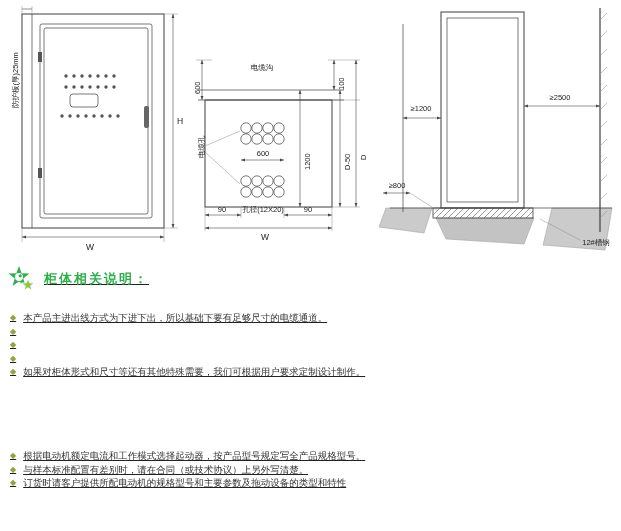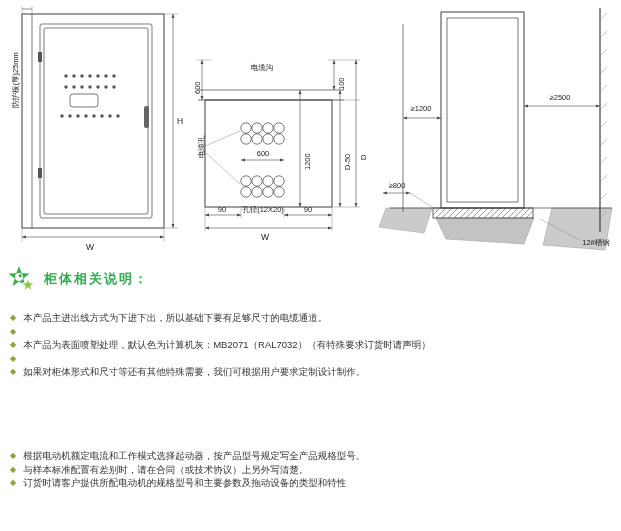--- a/index.html
+++ b/index.html
@@ -11,21 +11,21 @@
   .drawings { position:absolute; top:0; left:0; width:621px; height:262px; }
 
   svg text.dl { font-size:7.5px; fill:#222; }
   svg text.dl8 { font-size:8.5px; fill:#222; }
   svg .ol  { stroke:#3f3f3f; stroke-width:1; fill:none; }
   svg .ol2 { stroke:#3f3f3f; stroke-width:0.7; fill:none; }
   svg .dim { stroke:#4a4a4a; stroke-width:0.6; fill:none; }
   svg .ext { stroke:#8a8a8a; stroke-width:0.5; fill:none; }
   svg .dot { fill:#555; }
 
-  .section { position:absolute; left:6px; width:606px; }
+  .section { position:absolute; left:6px; width:606px;text-decoration:underline; }
   .section-cab   { top:264px; }
   .section-order { top:432px; }
   .section-header { display:flex; align-items:center; gap:8px; height:30px; }
   .section-title {
     margin:0; font-size:13px; font-weight:bold; color:#2db04a; letter-spacing:2px;
   }
   ul.bullets { list-style:none; margin:17px 0 0 4px; padding:0; }
   ul.bullets li {
     display:flex; gap:7px; font-size:9.5px; line-height:13.5px; color:#333;
     max-width:580px;
@@ -229,21 +229,20 @@
     <ul class="bullets">
       <li>
         <span class="diamond">◆</span>
         <span>本产品主进出线方式为下进下出，所以基础下要有足够尺寸的电缆通道。</span>
       </li>
       <li>
         <span class="diamond">◆</span>
       </li>
       <li>
         <span class="diamond">◆</span>
-        <span>本产品为表面喷塑处理，默认色为计算机灰：MB2071（RAL7032）（有特殊要求订货时请声明）</span>
       </li>
       <li>
         <span class="diamond">◆</span>
       </li>
       <li>
         <span class="diamond">◆</span>
         <span>如果对柜体形式和尺寸等还有其他特殊需要，我们可根据用户要求定制设计制作。</span>
       </li>
     </ul>
   </div>

